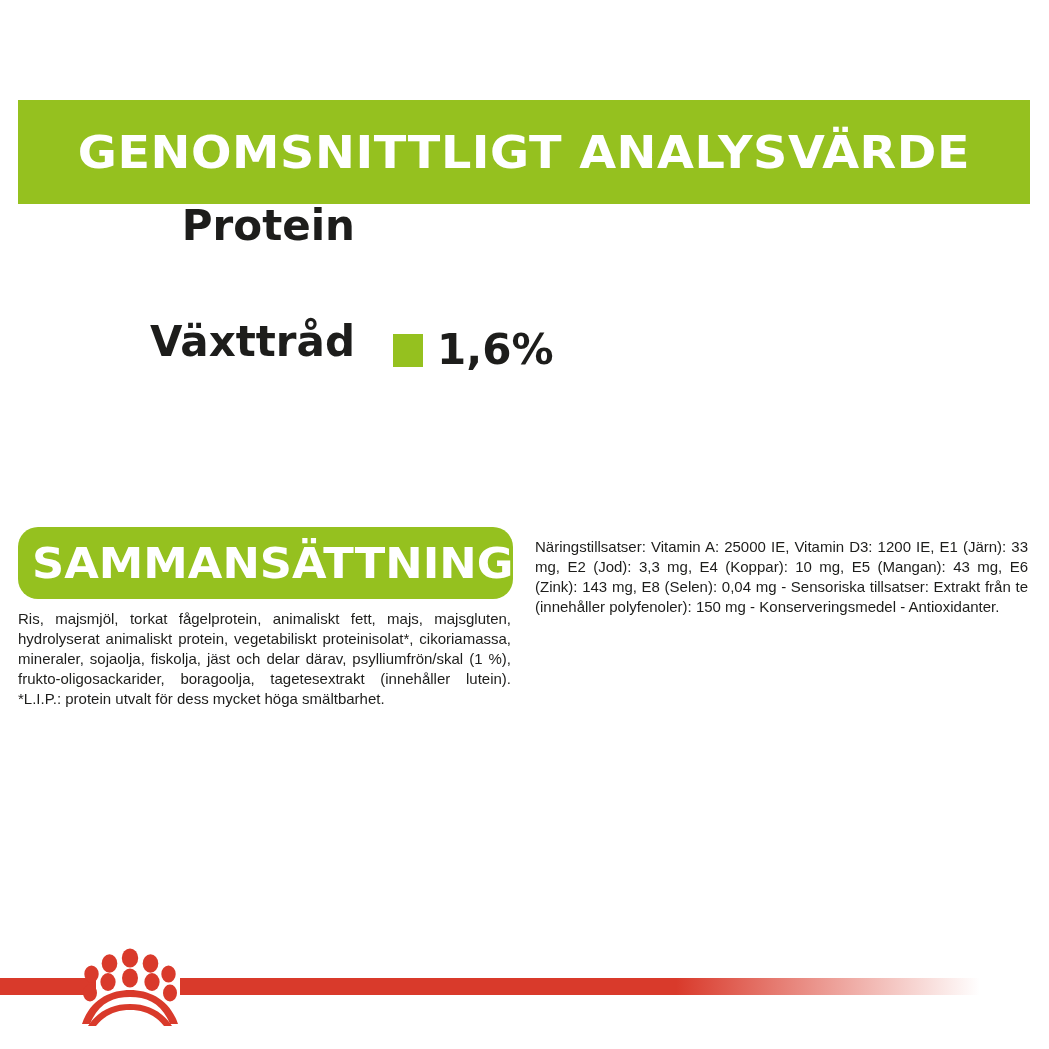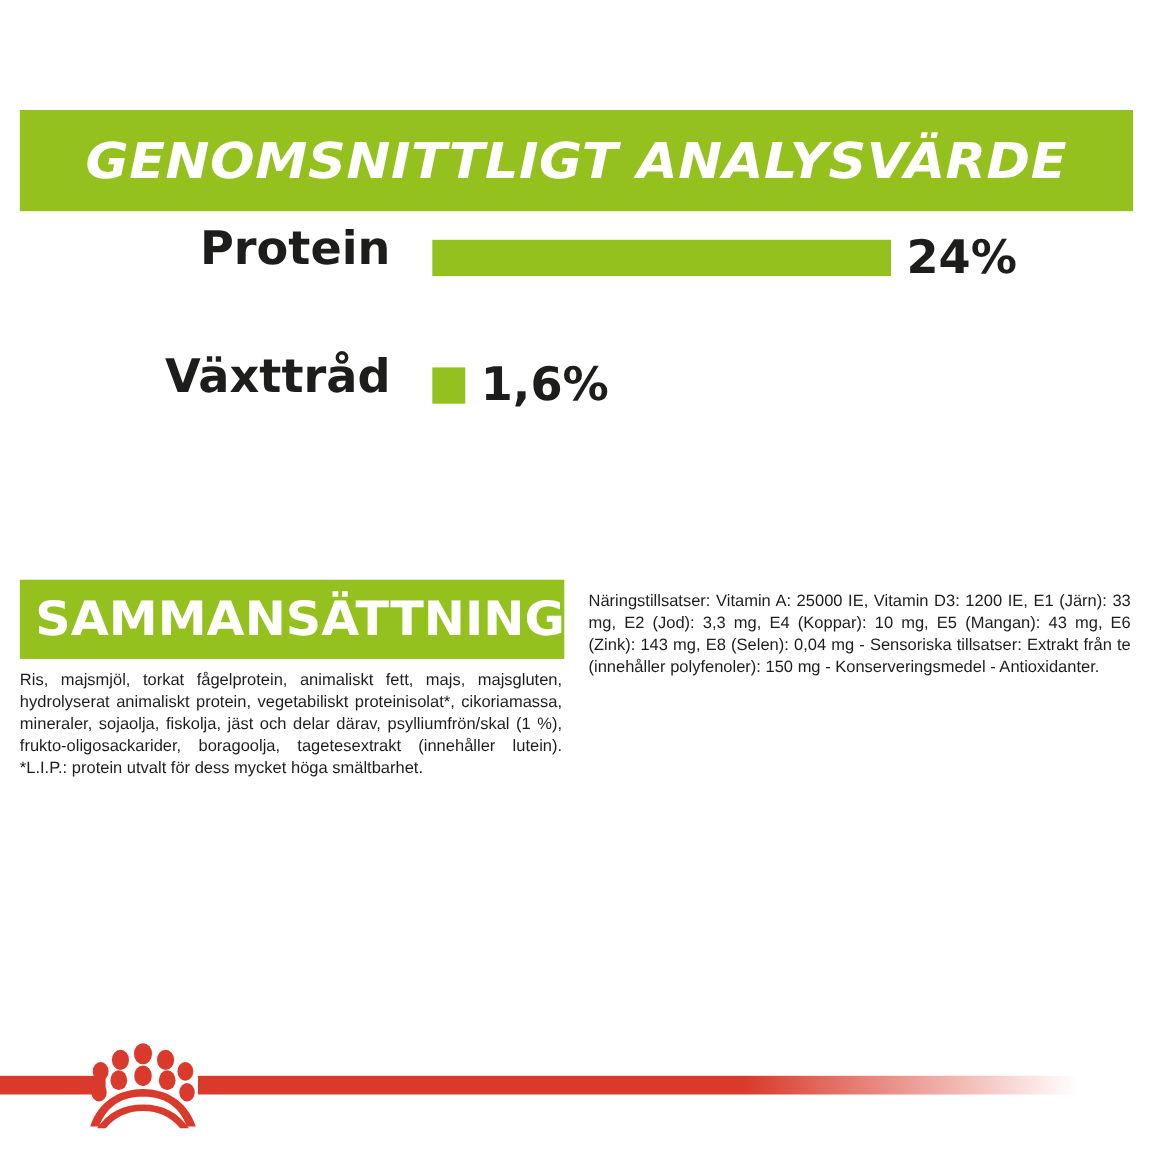--- a/index.html
+++ b/index.html
@@ -14,27 +14,26 @@
     font-family: "Liberation Sans", sans-serif;
     overflow: hidden;
   }
 
   
   .analysis-banner {
     position: absolute;
     left: 18px;
     top: 100px;
     width: 1012px;
-    height: 92px;
+    height: 104px;
     background: #95c11f;
     display: flex;
     align-items: center;
     justify-content: center;
     box-sizing: border-box;
-    font-style: italic;
   }
   .analysis-banner-title {
     color: #ffffff;
     font-family: "DejaVu Sans", sans-serif;
     font-weight: 700;
     font-size: 45px;
     letter-spacing: 0.5px;
     line-height: 1;
     transform: scaleX(1.06);
     transform-origin: center;
@@ -100,20 +99,21 @@
   .section-col {
     width: 497px;
   }
   .section-head {
     background: #95c11f;
     height: 72px;
     display: flex;
     align-items: center;
     padding: 0 14px;
     box-sizing: border-box;
+    border-radius: 20px;
   }
   .section-head-title {
     color: #ffffff;
     font-family: "DejaVu Sans", sans-serif;
     font-weight: 700;
     font-size: 43px;
     line-height: 1;
     transform: scaleX(1.04);
     transform-origin: left center;
     white-space: nowrap;
@@ -176,24 +176,20 @@
 <body>
 
 <div class="analysis-banner">
   <div class="analysis-banner-title">GENOMSNITTLIGT ANALYSVÄRDE</div>
 </div>
 
 <div class="analysis-rows">
 
   <div class="bar-row">
     <div class="bar-label">Protein</div>
-    <div class="bar-track">
-      <div class="bar-fill" id="bar0" style="width: 417px; background: rgb(149, 193, 31);"></div>
-      <div class="bar-value">24%</div>
-    </div>
   </div>
 
   <div class="bar-row">
   </div>
 
   <div class="bar-row">
     <div class="bar-label">Växttråd</div>
     <div class="bar-track">
       <div class="bar-fill" id="bar2" style="width: 30px; background: rgb(149, 193, 31);"></div>
       <div class="bar-value">1,6%</div>

